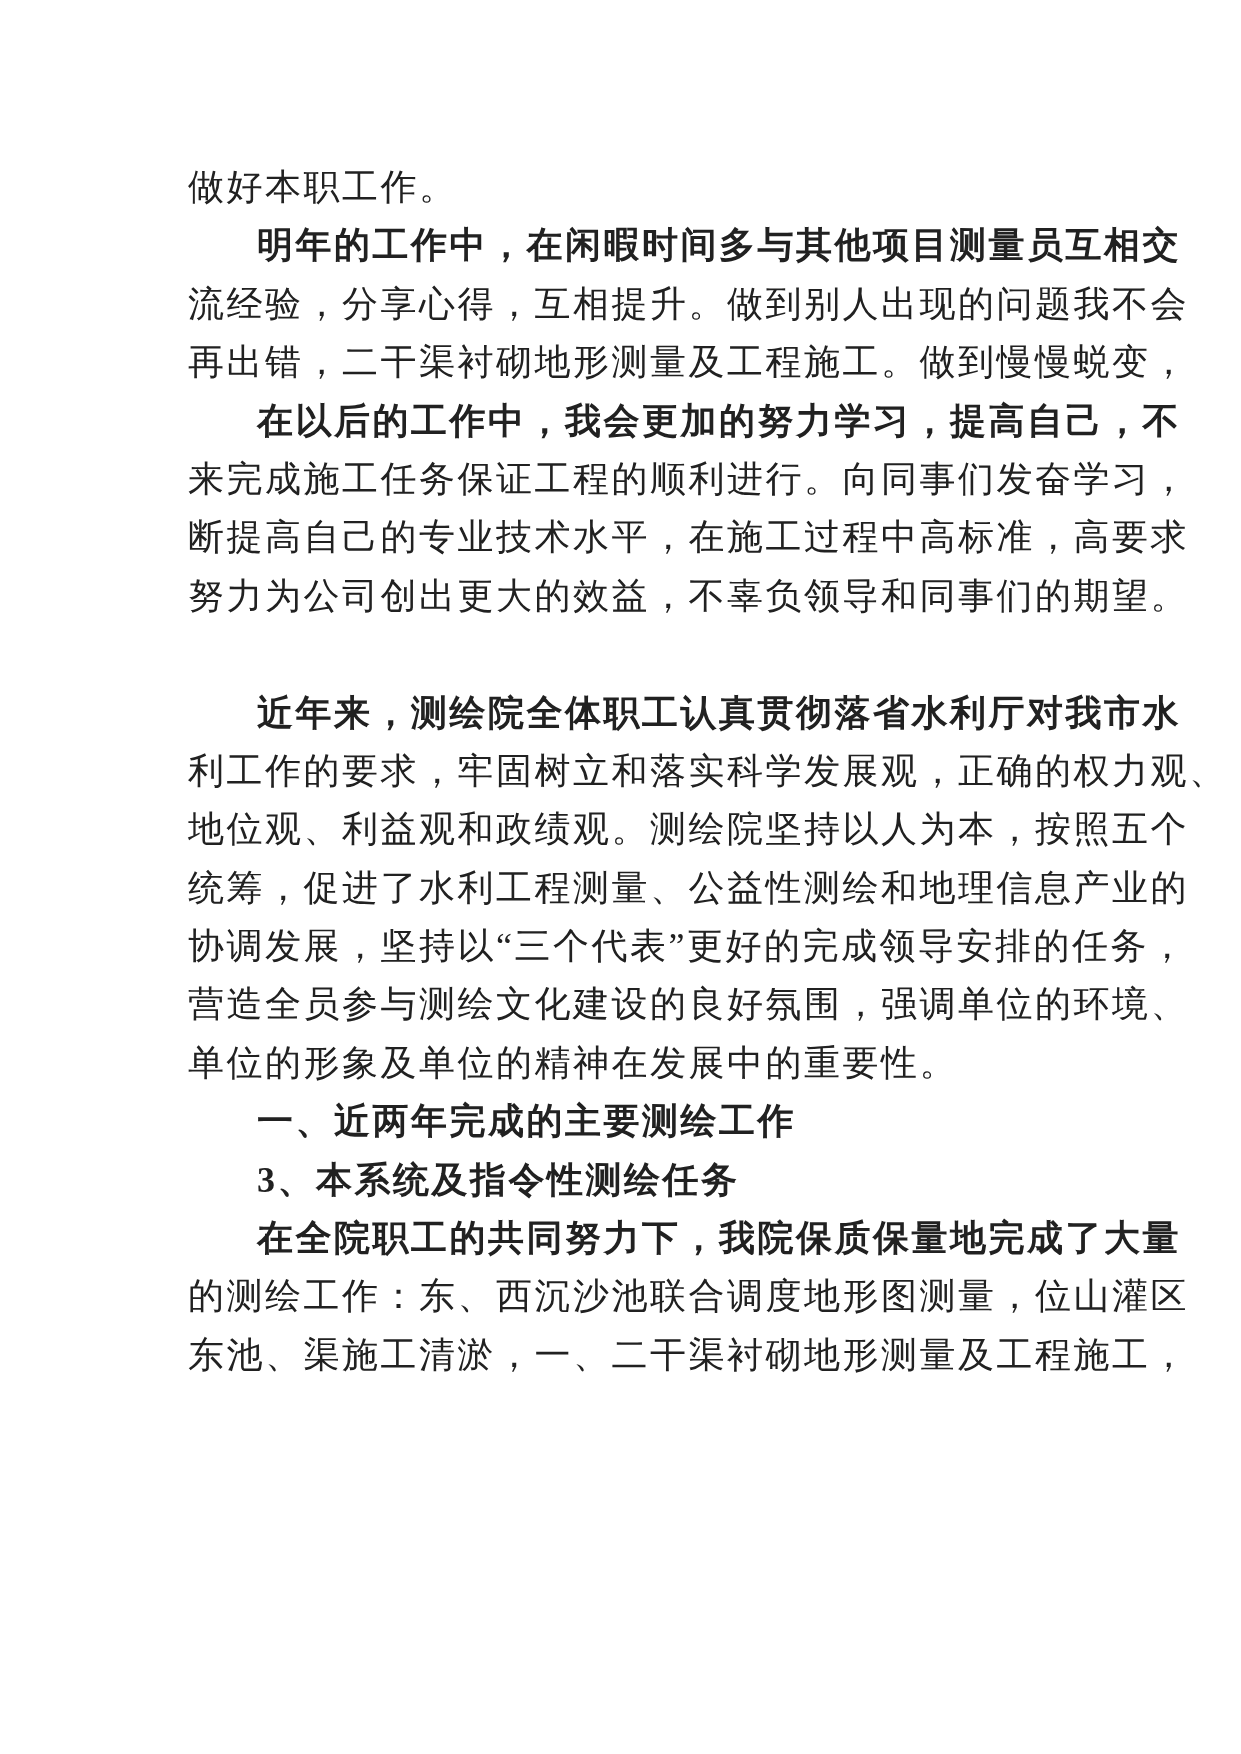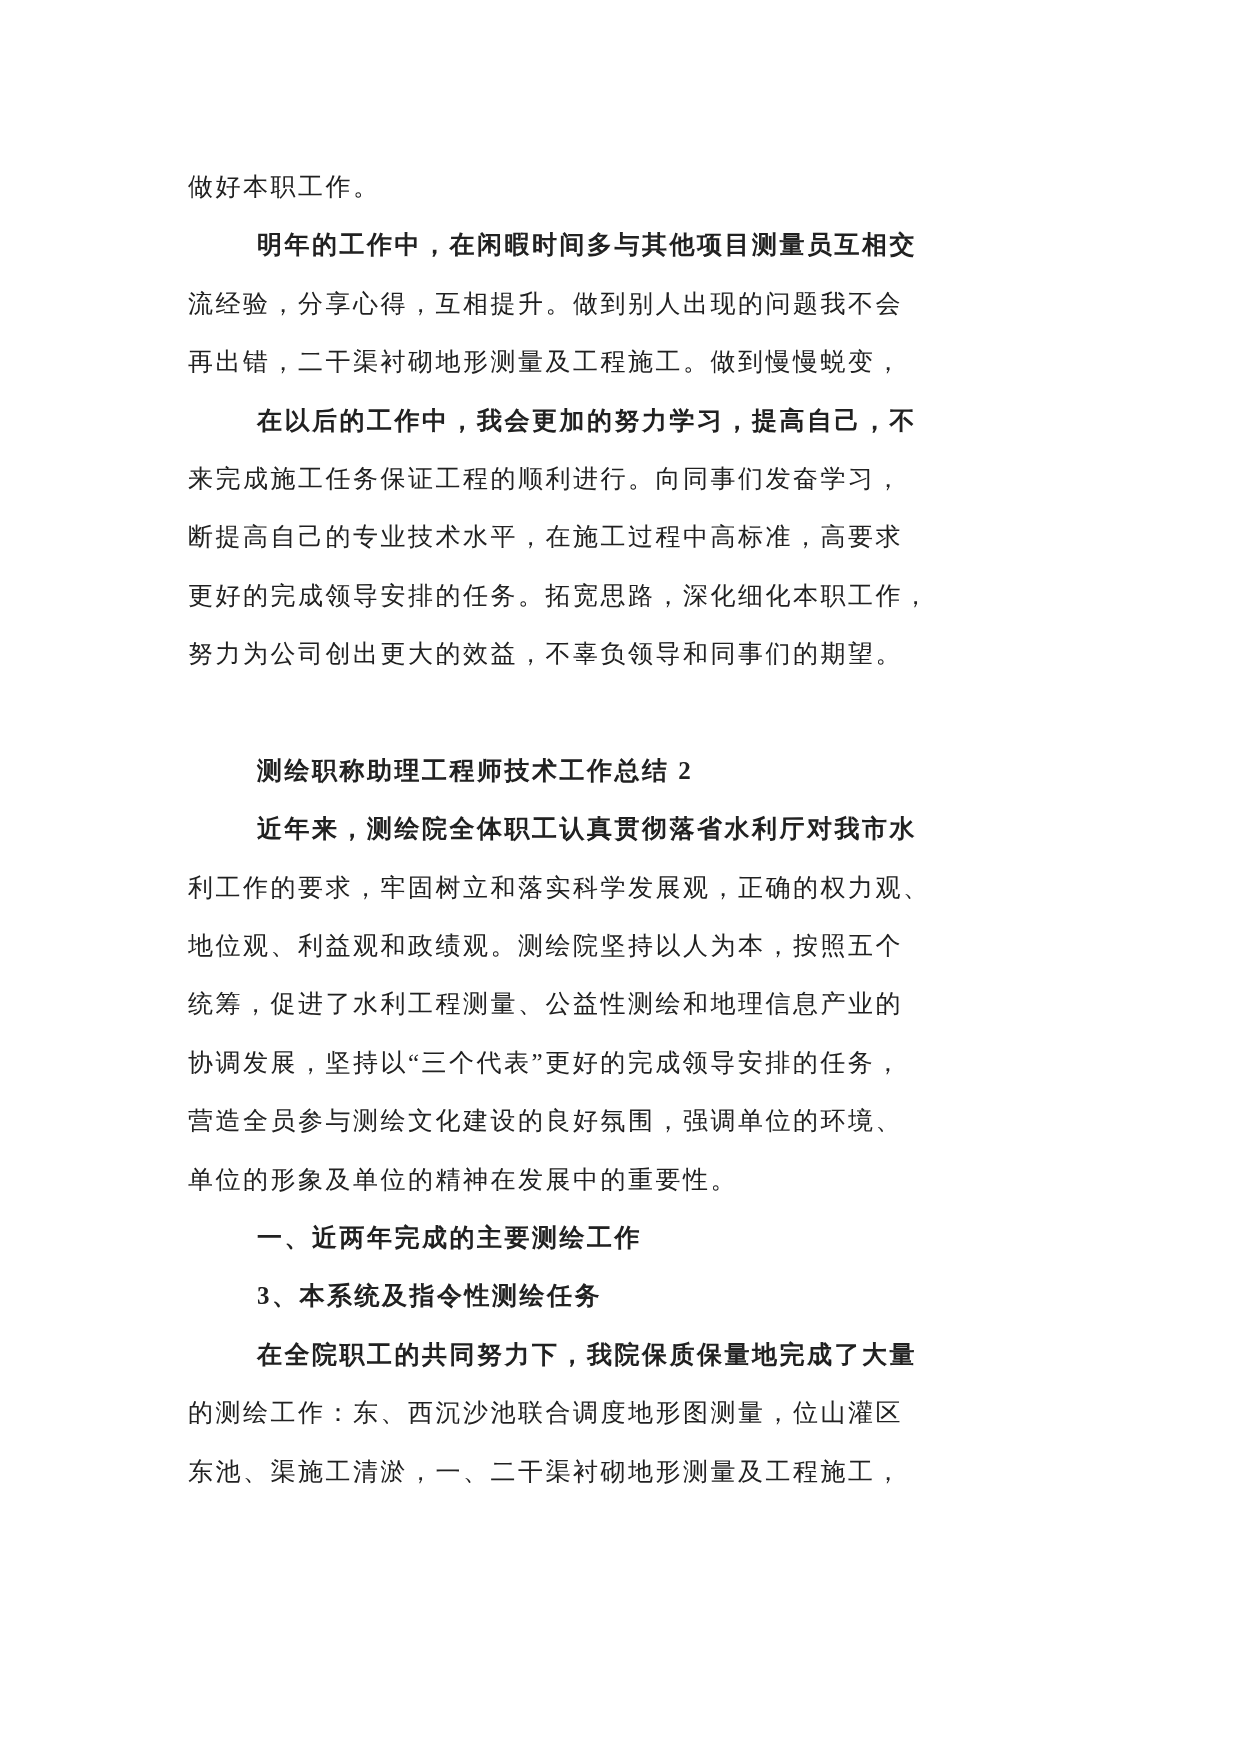--- a/index.html
+++ b/index.html
@@ -13,21 +13,21 @@
     overflow: hidden;
   }
   .page {
     box-sizing: border-box;
     width: 1241px;
     height: 1754px;
     padding: 158px 50px 0 188px;
   }
   .line {
     font-family: "Liberation Serif", serif;
-    font-size: 25px;
+    font-size: 36px;
     line-height: 58.4px;
     height: 58.4px;
     letter-spacing: 2.5px;
     white-space: nowrap;
     color: #212121;
     font-weight: 400;
   }
   .indent {
     padding-left: 69px;
     font-weight: bold;
@@ -40,24 +40,22 @@
 <body>
 
 <div class="page">
   <div class="line">做好本职工作。</div>
   <div class="line indent">明年的工作中，在闲暇时间多与其他项目测量员互相交</div>
   <div class="line">流经验，分享心得，互相提升。做到别人出现的问题我不会</div>
   <div class="line">再出错，二干渠衬砌地形测量及工程施工。做到慢慢蜕变，</div>
   <div class="line indent">在以后的工作中，我会更加的努力学习，提高自己，不</div>
   <div class="line">来完成施工任务保证工程的顺利进行。向同事们发奋学习，</div>
   <div class="line">断提高自己的专业技术水平，在施工过程中高标准，高要求</div>
-  <div class="line">更好的完成领导安排的任务。拓宽思路，深化细化本职工作，</div>
   <div class="line">努力为公司创出更大的效益，不辜负领导和同事们的期望。</div>
   <div class="line blank"></div>
-  <div class="line indent">测绘职称助理工程师技术工作总结 2</div>
   <div class="line indent">近年来，测绘院全体职工认真贯彻落省水利厅对我市水</div>
   <div class="line">利工作的要求，牢固树立和落实科学发展观，正确的权力观、</div>
   <div class="line">地位观、利益观和政绩观。测绘院坚持以人为本，按照五个</div>
   <div class="line">统筹，促进了水利工程测量、公益性测绘和地理信息产业的</div>
   <div class="line">协调发展，坚持以“三个代表”更好的完成领导安排的任务，</div>
   <div class="line">营造全员参与测绘文化建设的良好氛围，强调单位的环境、</div>
   <div class="line">单位的形象及单位的精神在发展中的重要性。</div>
   <div class="line indent">一、近两年完成的主要测绘工作</div>
   <div class="line indent">3、本系统及指令性测绘任务</div>
   <div class="line indent">在全院职工的共同努力下，我院保质保量地完成了大量</div>

